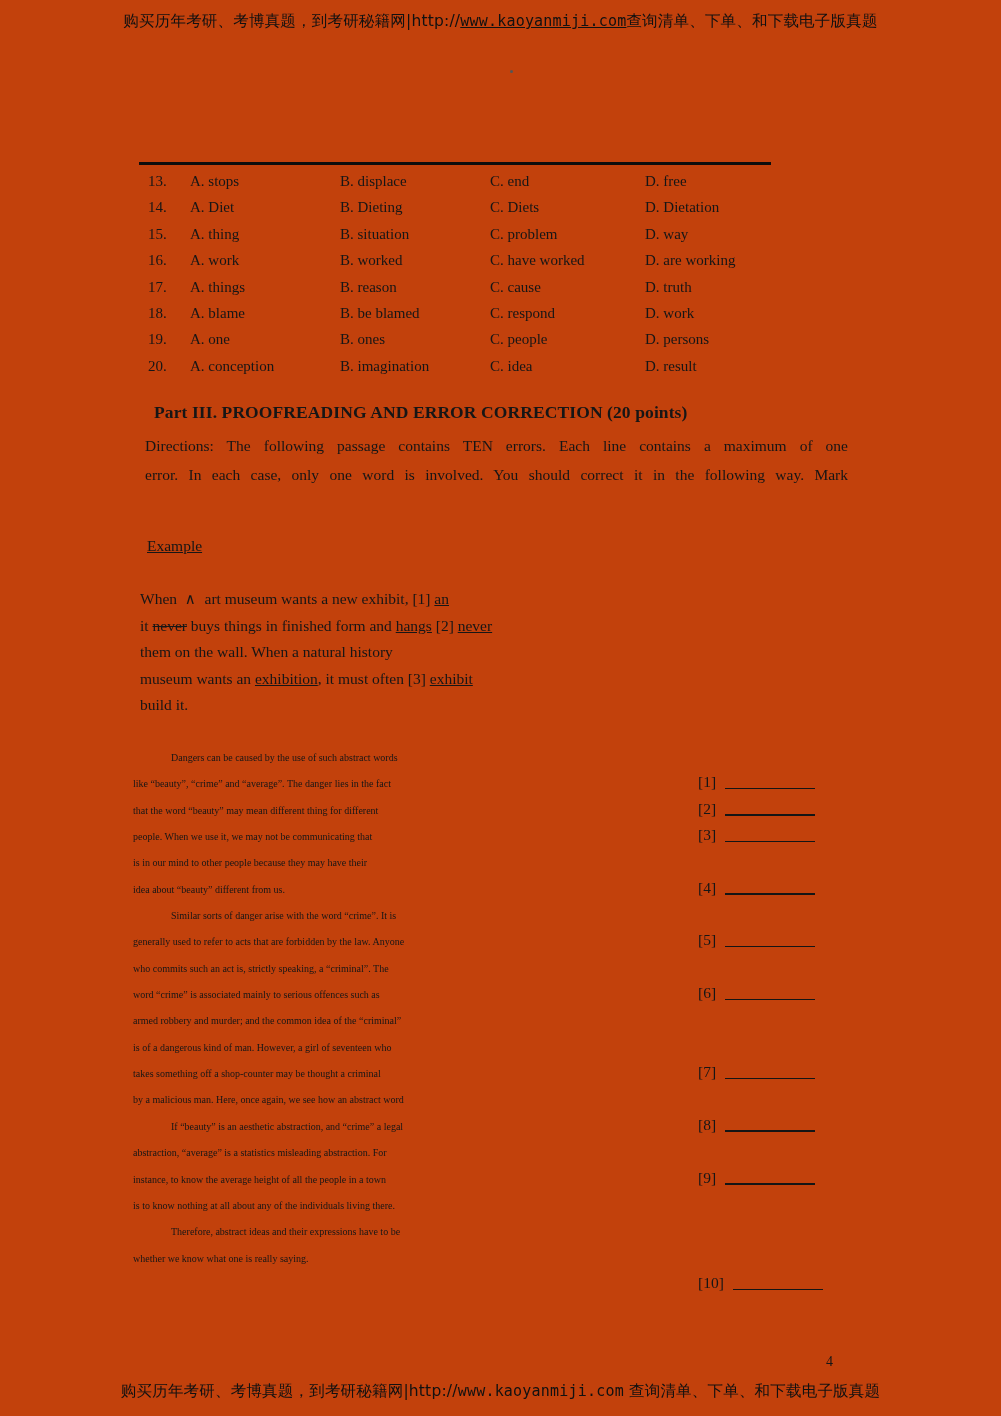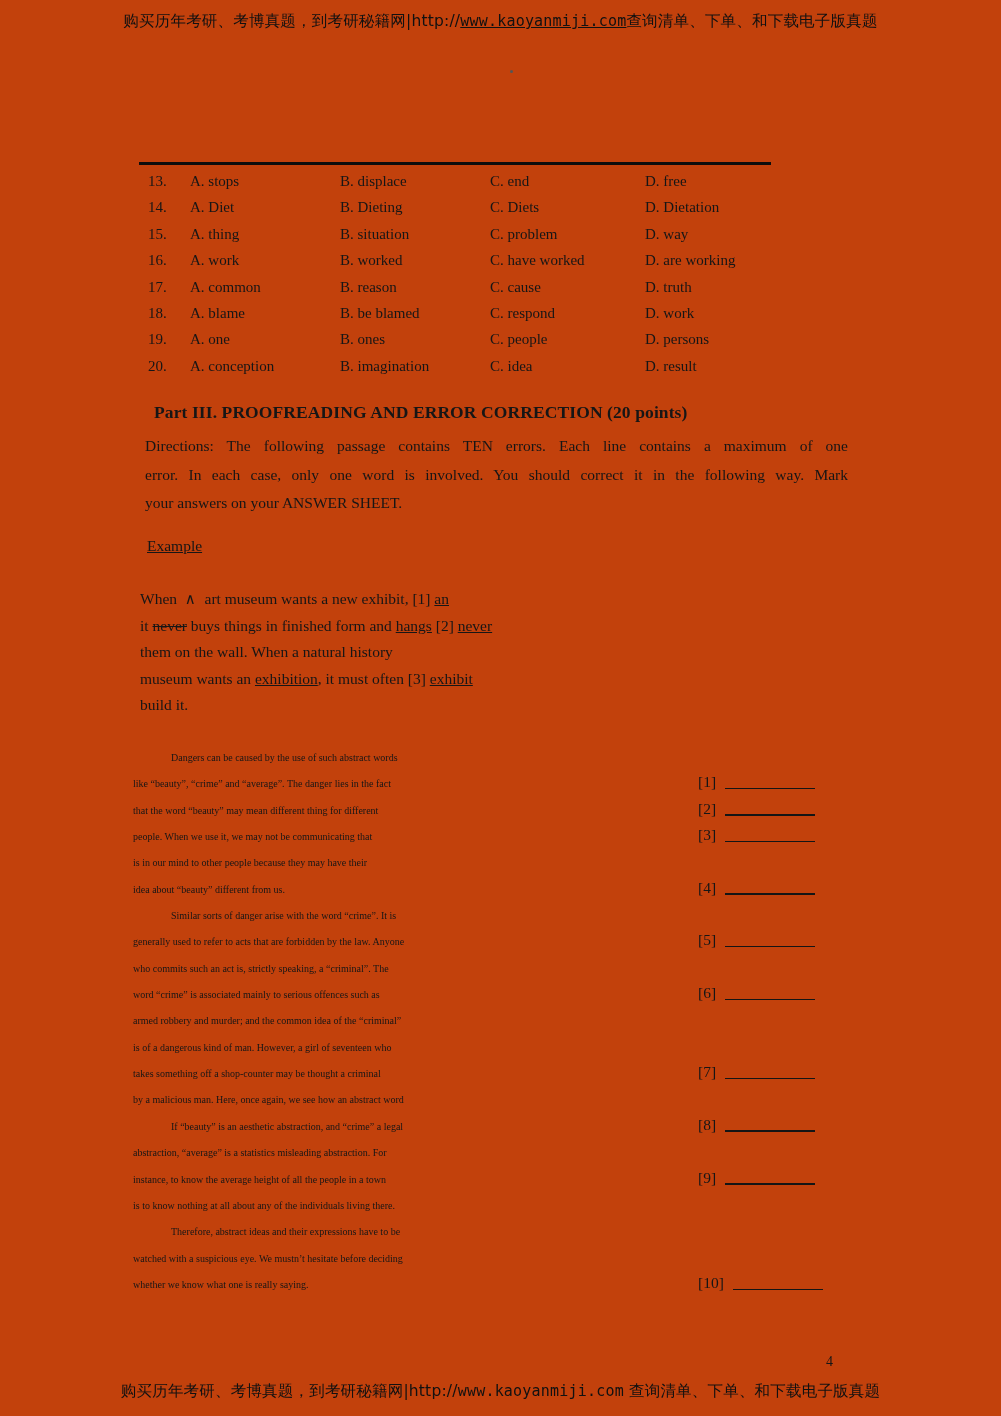--- a/index.html
+++ b/index.html
@@ -125,21 +125,21 @@
       </div>
       <div class="q-row">
         <span class="q-num">16.</span>
         <span class="q-a">A. work</span>
         <span class="q-b">B. worked</span>
         <span class="q-c">C. have worked</span>
         <span class="q-d">D. are working</span>
       </div>
       <div class="q-row">
         <span class="q-num">17.</span>
-        <span class="q-a">A. common</span>
+        <span class="q-a">A. things</span>
         <span class="q-b">B. reason</span>
         <span class="q-c">C. cause</span>
         <span class="q-d">D. truth</span>
       </div>
       <div class="q-row">
         <span class="q-num">18.</span>
         <span class="q-a">A. blame</span>
         <span class="q-b">B. be blamed</span>
         <span class="q-c">C. respond</span>
         <span class="q-d">D. work</span>
@@ -158,21 +158,20 @@
         <span class="q-c">C. idea</span>
         <span class="q-d">D. result</span>
       </div>
     </div>
 
   <h2 class="part3-heading">Part III. PROOFREADING AND ERROR CORRECTION (20 points)</h2>
 
   <div class="directions" id="directions">
       <div class="dir-line just">Directions: The following passage contains TEN errors. Each line contains a maximum of one</div>
       <div class="dir-line just">error. In each case, only one word is involved. You should correct it in the following way. Mark</div>
-      <div class="dir-line">your answers on your ANSWER SHEET.</div>
     </div>
 
   <div class="ex-heading">Example</div>
 
   <div class="example" id="example">
       <div class="ex-line"><span>When  </span><span class="caret">∧</span><span>  art museum wants a new exhibit, [1] </span><span class="u">an</span></div>
       <div class="ex-line"><span>it </span><span class="strike">never</span><span> buys things in finished form and </span><span class="u">hangs</span><span> [2] </span><span class="u">never</span></div>
       <div class="ex-line"><span>them on the wall. When a natural history</span></div>
       <div class="ex-line"><span>museum wants an </span><span class="u">exhibition</span><span>, it must often [3] </span><span class="u">exhibit</span></div>
       <div class="ex-line"><span>build it.</span></div>
@@ -191,21 +190,20 @@
       <div class="p-line">word “crime” is associated mainly to serious offences such as</div>
       <div class="p-line">armed robbery and murder; and the common idea of the “criminal”</div>
       <div class="p-line">is of a dangerous kind of man. However, a girl of seventeen who</div>
       <div class="p-line">takes something off a shop-counter may be thought a criminal</div>
       <div class="p-line">by a malicious man. Here, once again, we see how an abstract word</div>
       <div class="p-line indent">If “beauty” is an aesthetic abstraction, and “crime” a legal</div>
       <div class="p-line">abstraction, “average” is a statistics misleading abstraction. For</div>
       <div class="p-line">instance, to know the average height of all the people in a town</div>
       <div class="p-line">is to know nothing at all about any of the individuals living there.</div>
       <div class="p-line indent">Therefore, abstract ideas and their expressions have to be</div>
-      <div class="p-line">watched with a suspicious eye. We mustn’t hesitate before deciding</div>
       <div class="p-line">whether we know what one is really saying.</div>
     </div>
 
   <div id="blanks">
       <div class="blank" style="top: 773.35px;"><span>[1]</span><span class="rule"></span></div>
       <div class="blank" style="top: 799.7px;"><span>[2]</span><span class="rule"></span></div>
       <div class="blank" style="top: 826.05px;"><span>[3]</span><span class="rule"></span></div>
       <div class="blank" style="top: 878.75px;"><span>[4]</span><span class="rule"></span></div>
       <div class="blank" style="top: 931.45px;"><span>[5]</span><span class="rule"></span></div>
       <div class="blank" style="top: 984.15px;"><span>[6]</span><span class="rule"></span></div>

